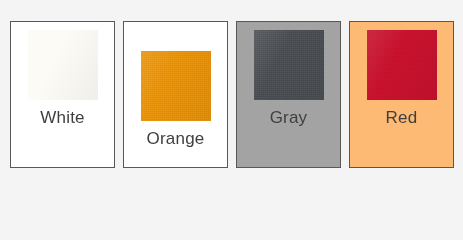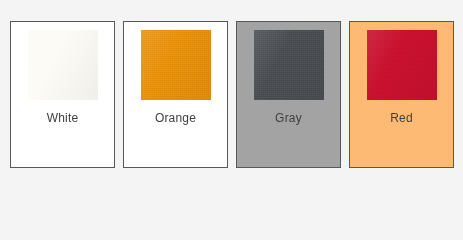--- a/index.html
+++ b/index.html
@@ -56,42 +56,42 @@
     pointer-events: none;
   }
   .swatch-chip .chip-sheen {
     position: absolute;
     inset: 0;
     background: linear-gradient(118deg, rgba(255,255,255,0.10) 0%, rgba(255,255,255,0.00) 38%, rgba(0,0,0,0.05) 100%);
     pointer-events: none;
   }
   .swatch-label {
     margin-top: 11px;
-    font-size: 12px;
+    font-size: 17px;
     line-height: 14px;
     color: #3f3f3f;
     text-align: center;
     letter-spacing: 0.2px;
     white-space: nowrap;
   }
 </style>
 </head>
 <body style="background: rgb(244, 244, 244);">
 
 <div id="swatch-grid">
 
   <div class="swatch-card" style="background: rgb(255, 255, 255); border-color: rgb(89, 87, 87);">
     <div class="swatch-chip">
       <div class="chip-fill" style="background: rgb(252, 251, 246);"></div>
       <div class="chip-sheen"></div>
     </div>
     <div class="swatch-label" style="color: rgb(63, 63, 63);">White</div>
   </div>
 
-  <div class="swatch-card" style="background: rgb(255, 255, 255); border-color: rgb(89, 87, 87);">
+  <div class="swatch-card" style="background: rgb(255, 255, 255); border-color: rgb(89, 87, 87); justify-content: center;">
     <div class="swatch-chip">
       <div class="chip-fill" style="background: rgb(232, 144, 12);"></div>
       <div class="chip-texture"></div>
       <div class="chip-sheen"></div>
     </div>
     <div class="swatch-label" style="color: rgb(63, 63, 63);">Orange</div>
   </div>
 
   <div class="swatch-card" style="background: #a3a3a3; border-color: rgb(89, 87, 87);">
     <div class="swatch-chip">

